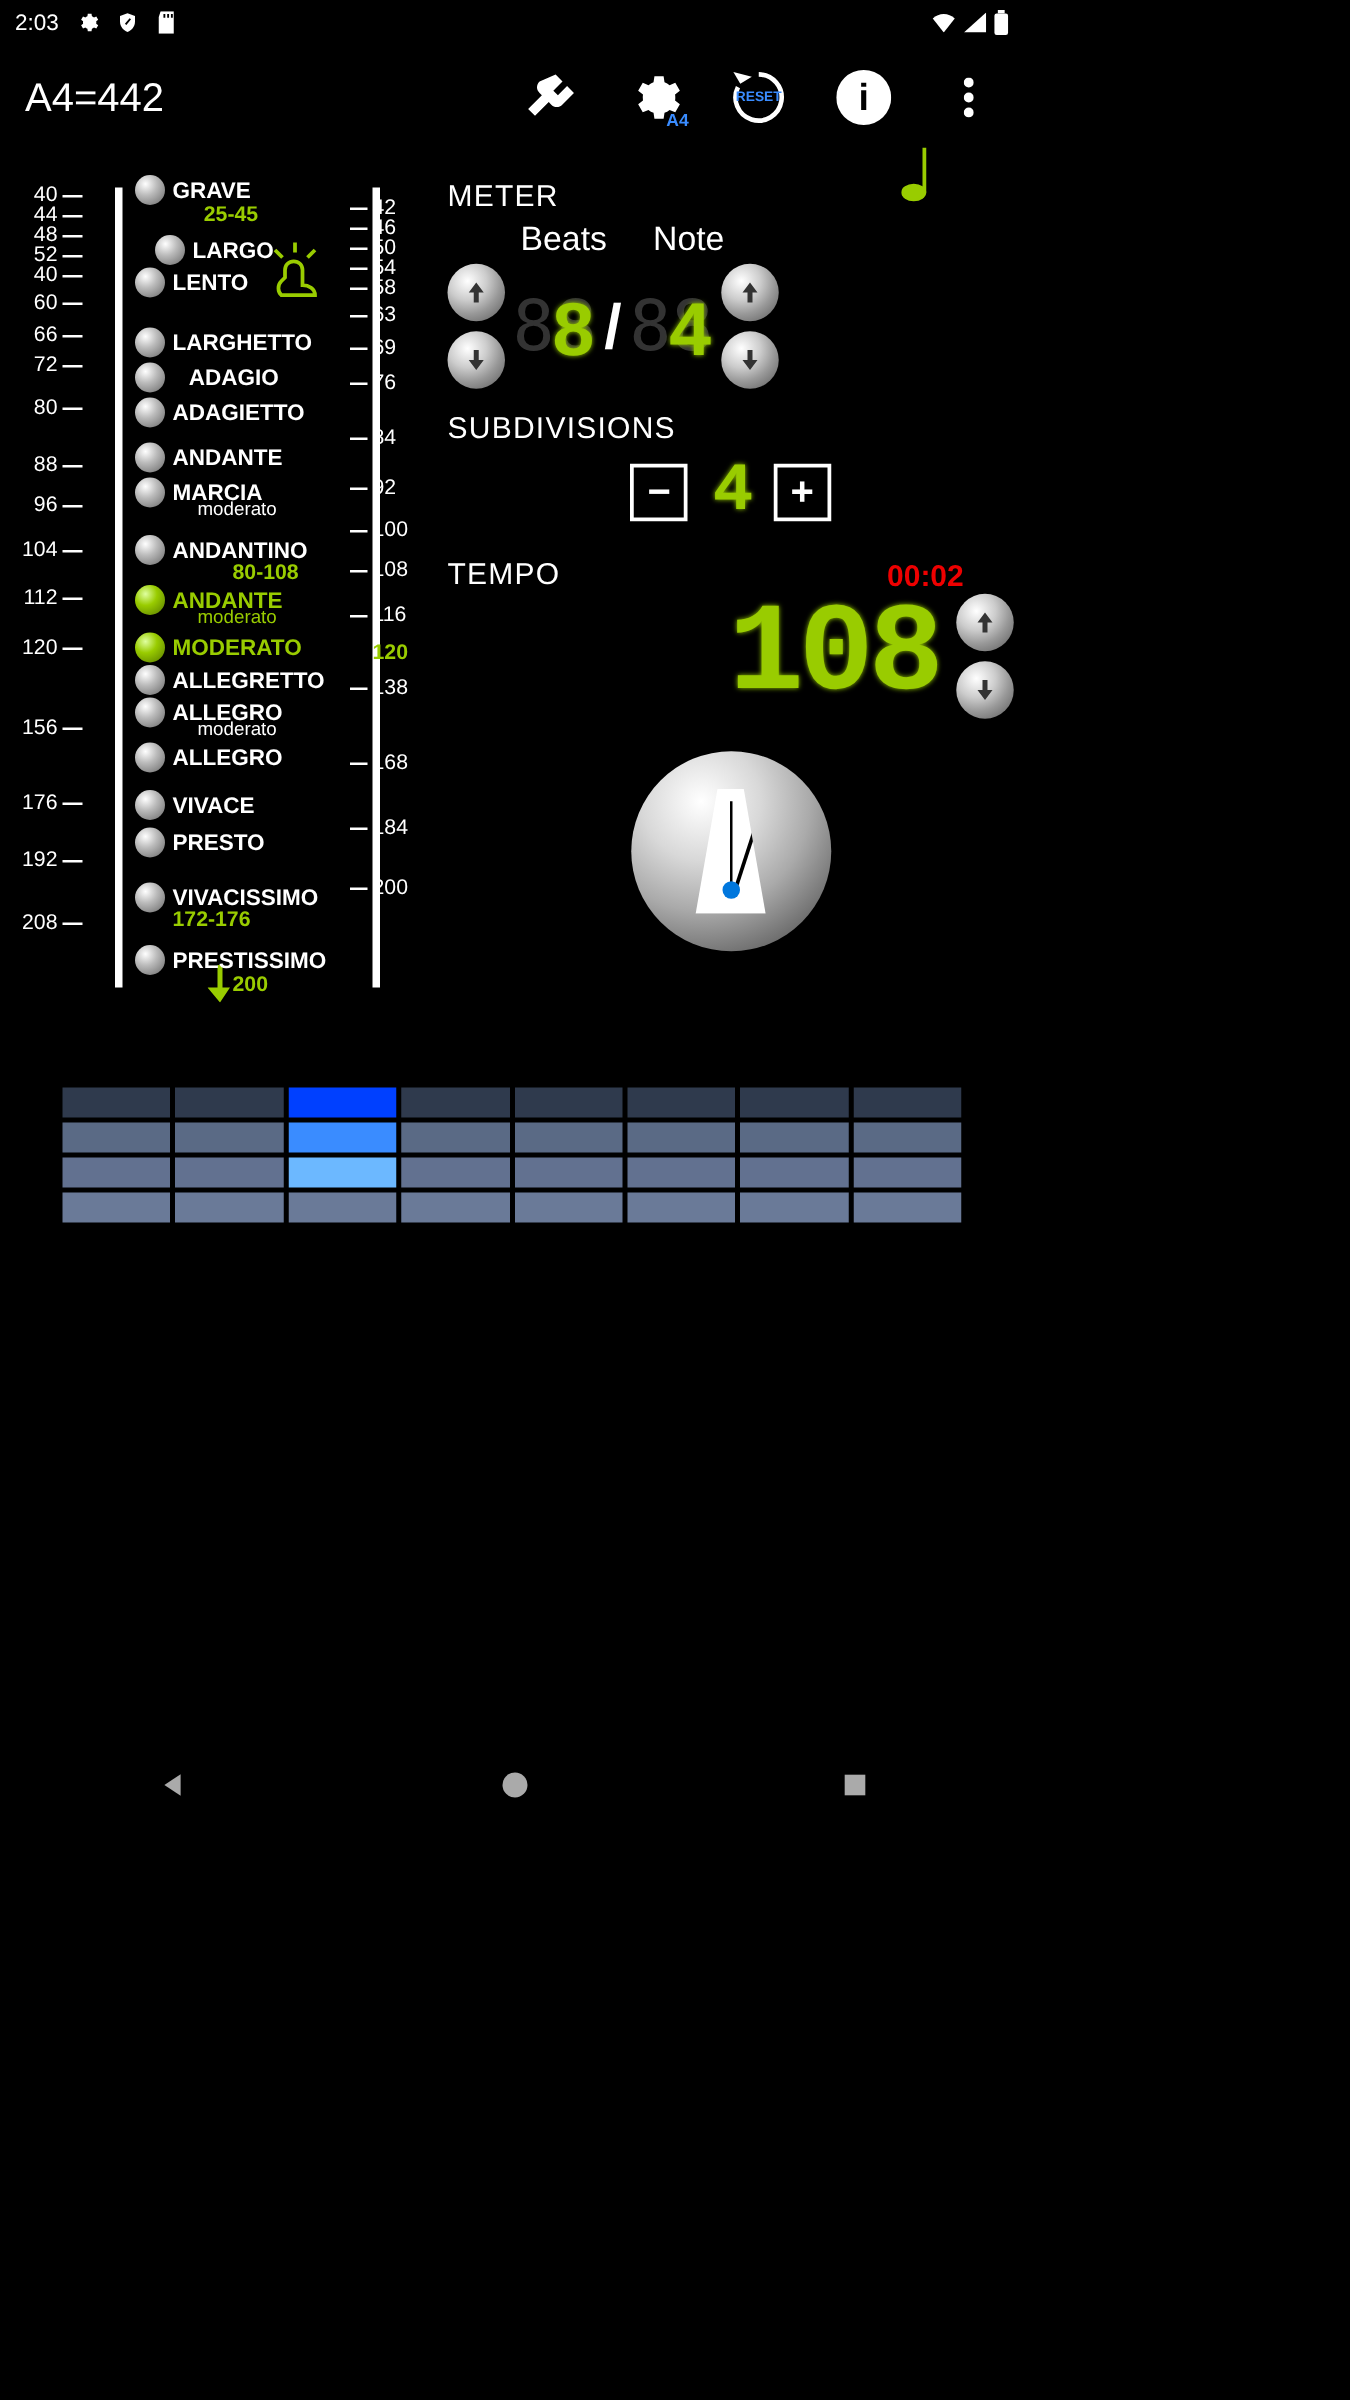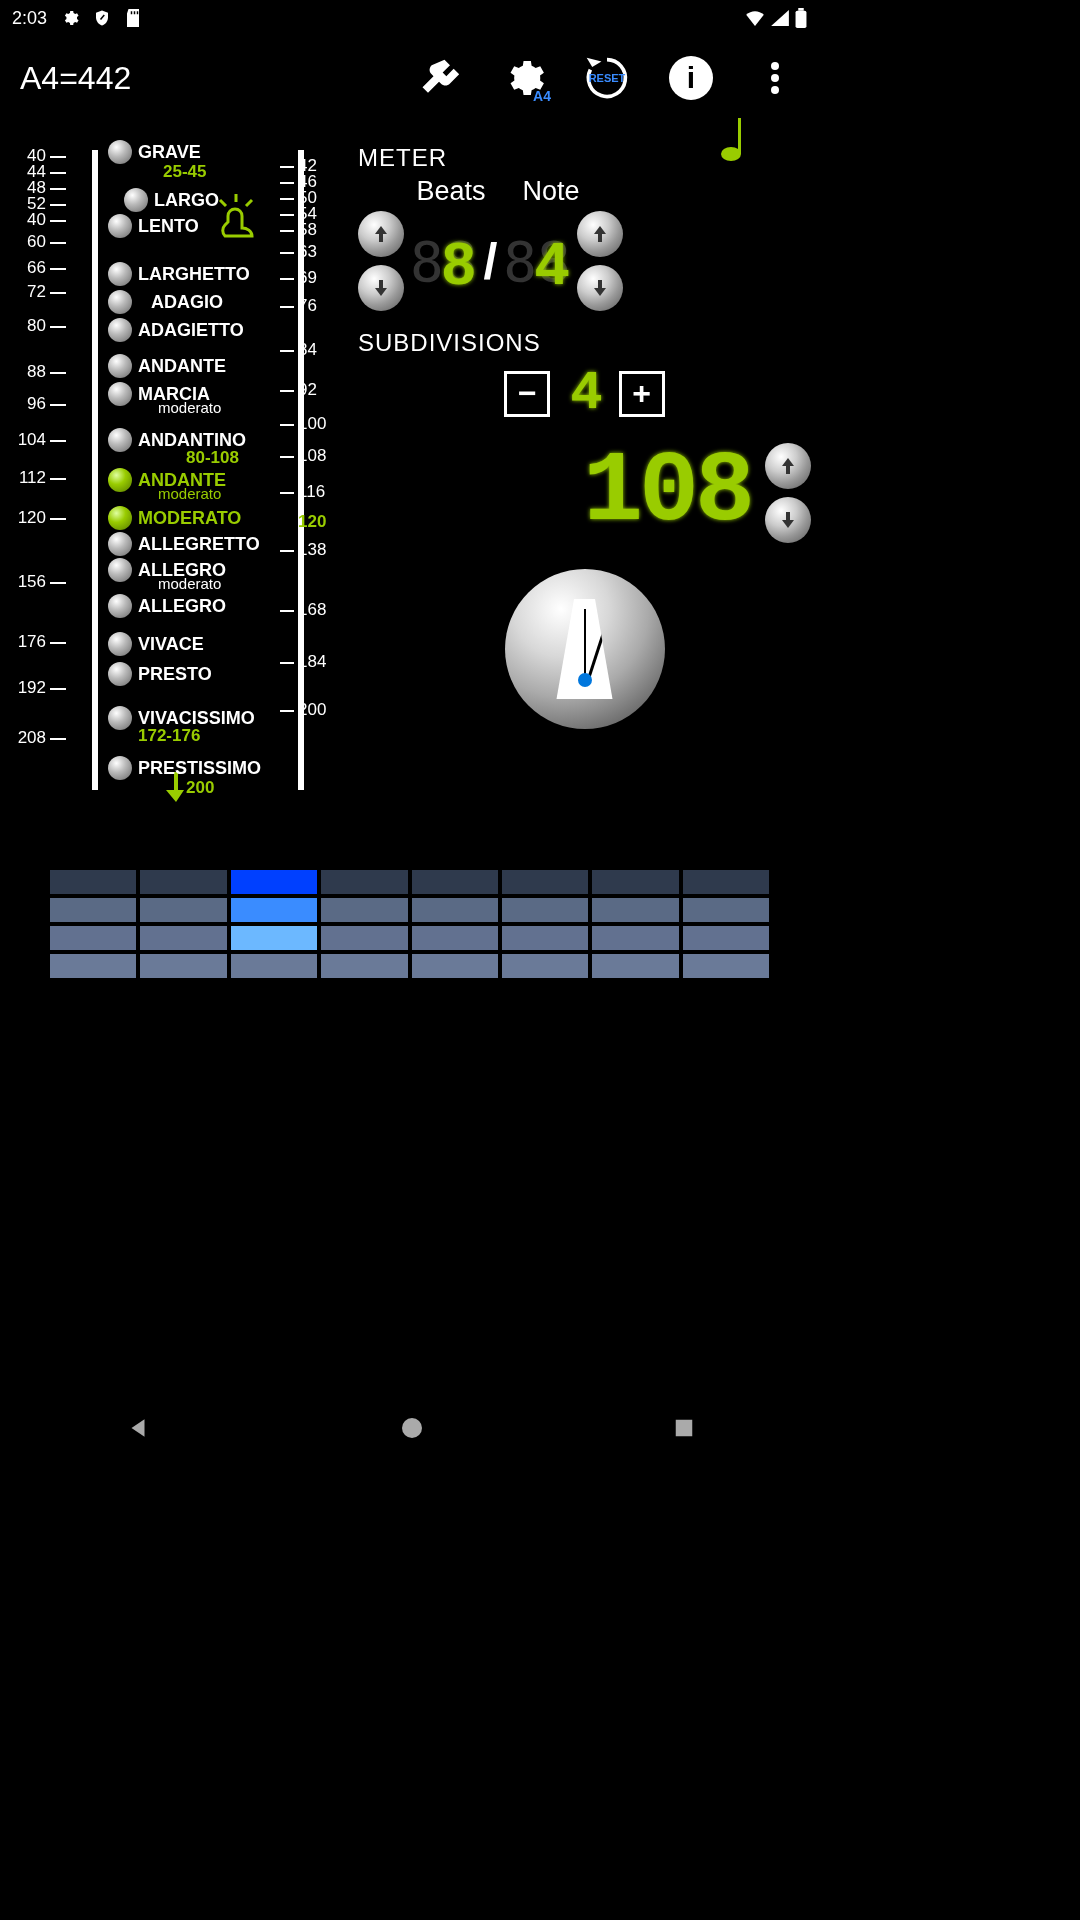--- a/index.html
+++ b/index.html
@@ -332,20 +332,24 @@
     <div class="subdivisions">
       <div class="section-title">SUBDIVISIONS</div>
       <div class="sub-row">
         <div class="sq-btn">−</div>
         <span class="digit-display" style="font-size:54px">4</span>
         <div class="sq-btn">+</div>
       </div>
     </div>
 
     <div class="tempo-section">
+      <div class="tempo-header">
+        <div class="section-title">TEMPO</div>
+        <div class="timer">00:02</div>
+      </div>
       <div class="tempo-row">
         <span class="digit-display big">108</span>
         <div class="btn-col">
           <div class="metal-btn">
               <svg width="20" height="20" viewBox="0 0 20 20" fill="#333">
                 <path d="M10 2l6 8h-4v8H8v-8H4z"></path>
               </svg>
             </div>
           <div class="metal-btn">
               <svg width="20" height="20" viewBox="0 0 20 20" fill="#333">

